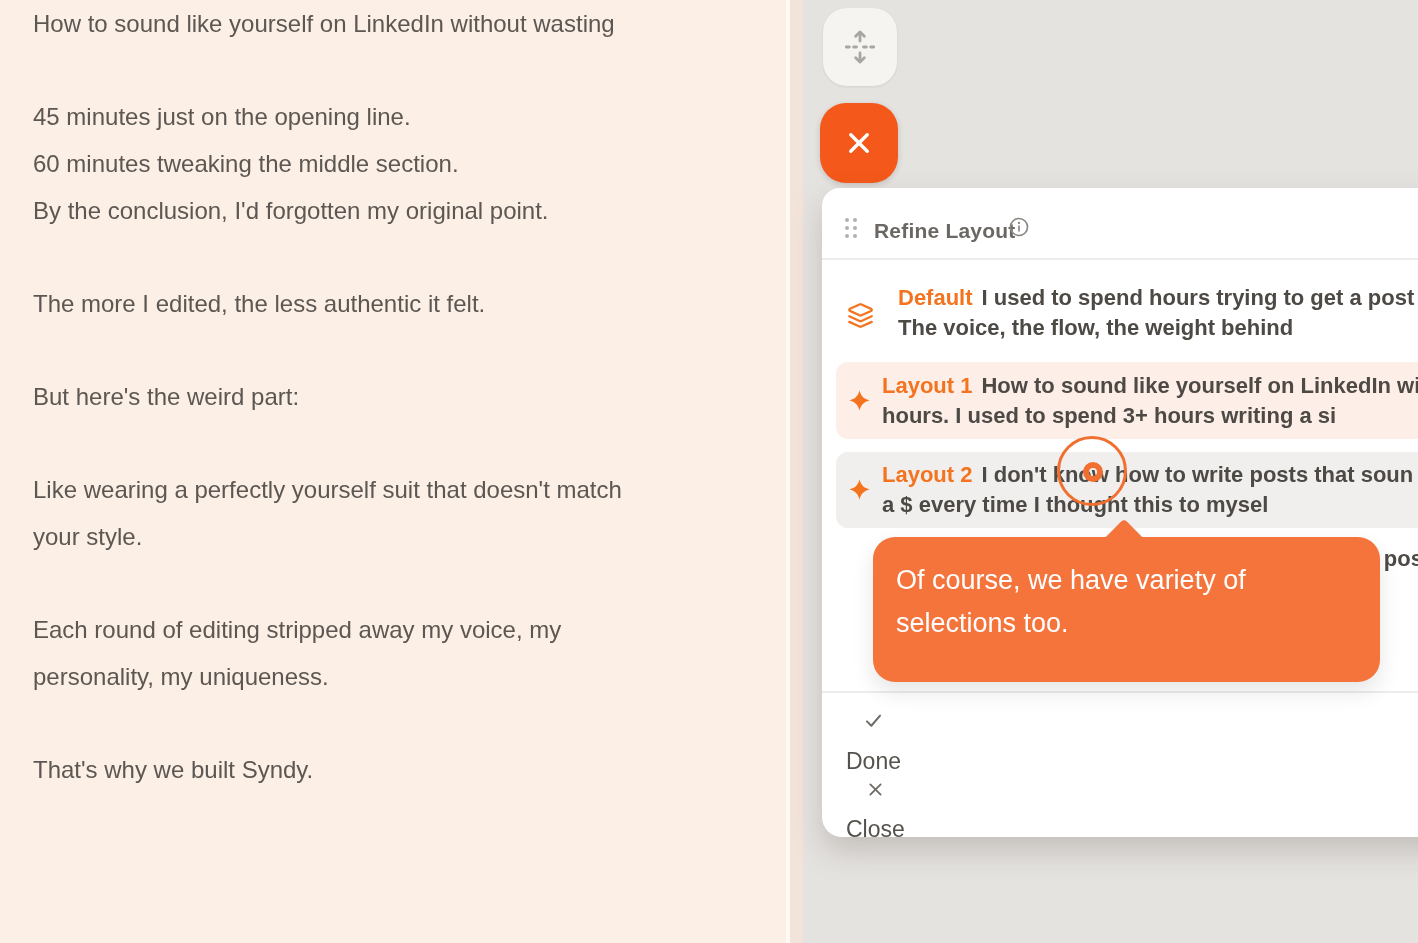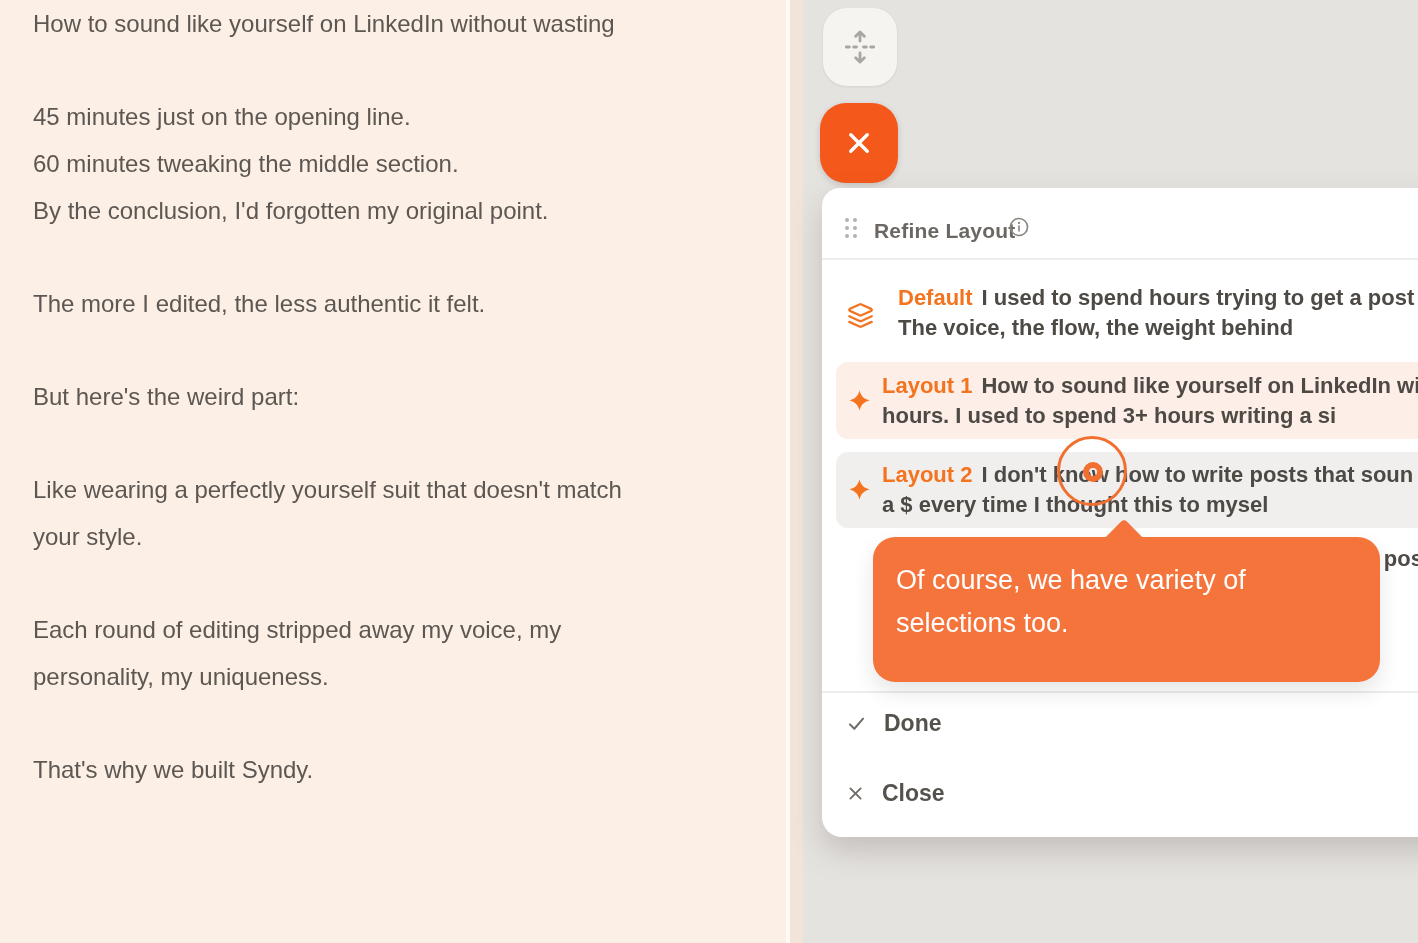--- a/index.html
+++ b/index.html
@@ -48,21 +48,21 @@
   .opt-bg{position:absolute;left:14px;width:756px;border-radius:12px;}
   .opt-icon{position:absolute;}
   .opt-text{position:absolute;font-size:22px;font-weight:bold;color:#4d4945;}
   .opt-line{height:30px;display:flex;align-items:center;white-space:nowrap;}
   .opt-label{color:#f4731f;margin-right:9px;}
   .partial-text{
     position:absolute;left:530px;top:358px;font-size:22px;font-weight:bold;color:#4d4945;
     white-space:nowrap;z-index:4;
   }
   .action-row{position:absolute;left:24px;display:flex;align-items:center;gap:17px;
-    font-size:23px;font-weight:bold;color:#55514c;}
+    font-size:23px;font-weight:normal;color:#55514c;flex-direction:column;}
   .done-row{top:522px;}
   .close-row{top:592px;}
   
   .tooltip{
     position:absolute;left:841px;top:537px;width:507px;height:145px;border-radius:22px;
     background:#f5743c;z-index:30;box-shadow:0 10px 22px rgba(0,0,0,.10);
     color:#ffffff;font-size:27px;margin-left:32px;
   }
   .tooltip-arrow{
     position:absolute;left:236px;top:-12px;width:30px;height:30px;background:#f5743c;

